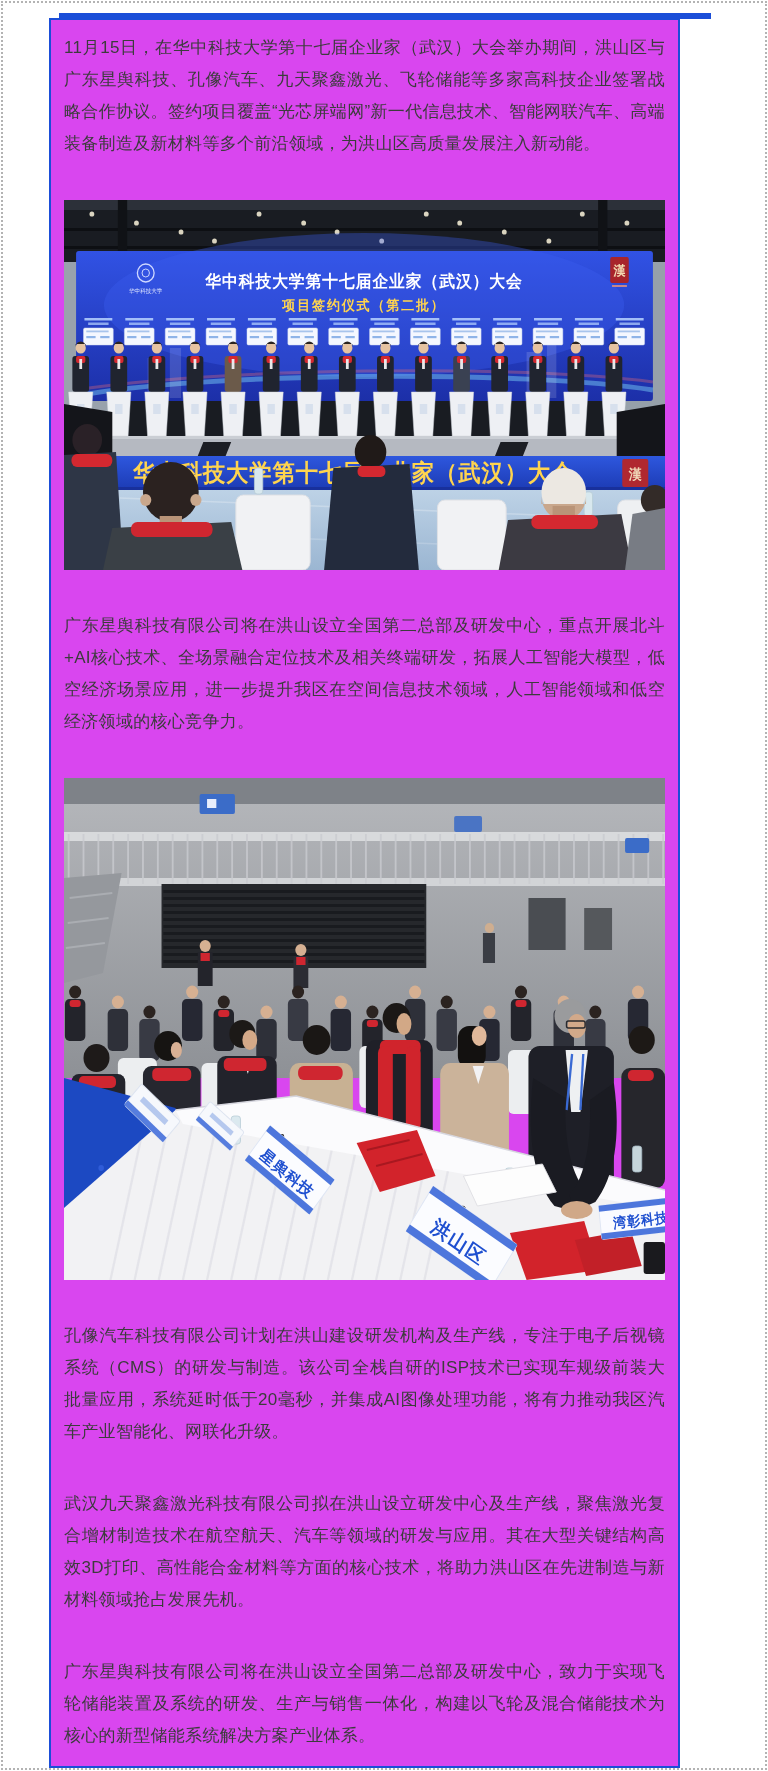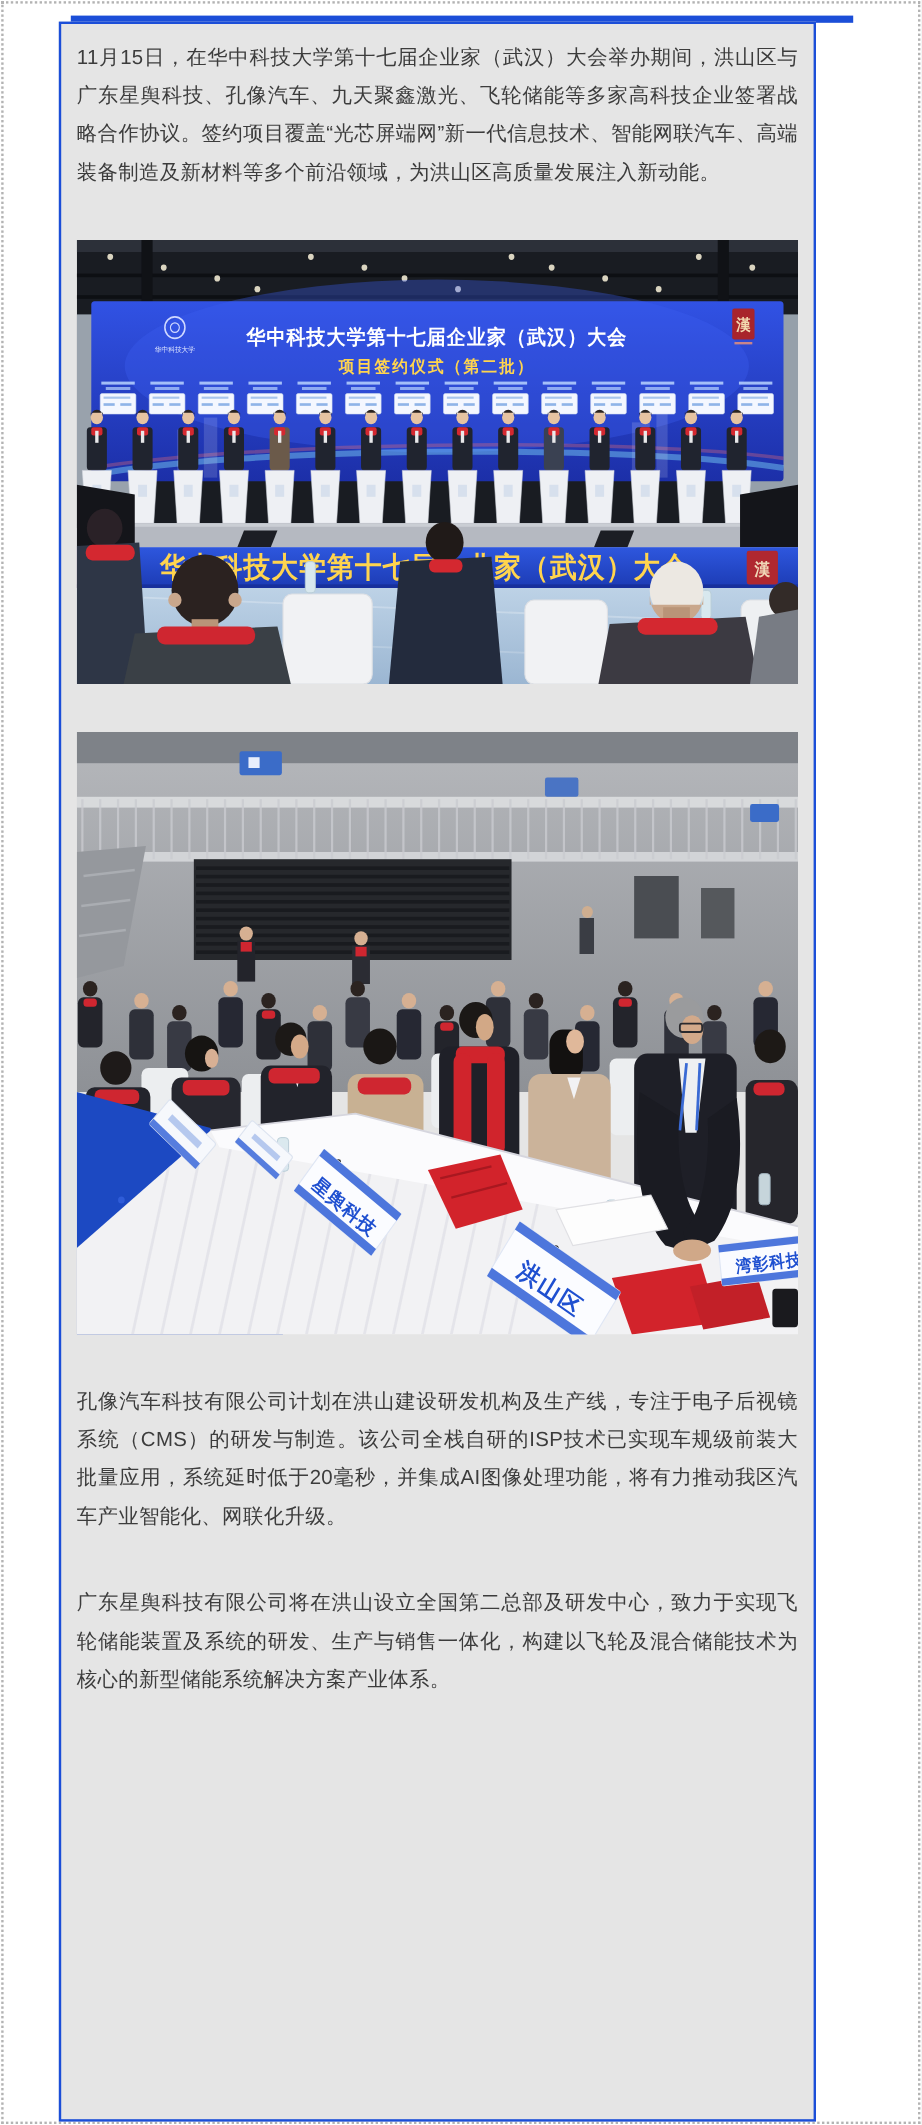--- a/index.html
+++ b/index.html
@@ -8,21 +8,21 @@
     font-family:"Liberation Sans","DejaVu Sans",sans-serif;overflow:hidden;
   }
   .dotted-frame{
     position:absolute;inset:1px;border:2px dotted #b3b3b3;pointer-events:none;
   }
   .accent-bar{
     position:absolute;left:59px;top:13px;width:652px;height:6px;background:#1b4ed8;
   }
   .content-box{
     position:absolute;left:49px;top:18px;width:631px;height:1750px;
-    box-sizing:border-box;border:2px solid #1b4ed8;background:#e5e5e5;
+    box-sizing:border-box;border:2px solid #1b4ed8;background:#d946ef;
     padding:12px 13px 9px;overflow:hidden;
   }
   .para{
     margin:0 0 40px;font-size:17px;line-height:32px;color:#3c3c3c;
     text-align:justify;letter-spacing:0.3px;
   }
   figure.photo{margin:0 0 40px;padding:0;width:100%;}
   figure.photo svg{display:block;width:100%;}
   svg text{font-family:"Liberation Sans","DejaVu Sans",sans-serif;}
 </style>
@@ -348,20 +348,21 @@
         <rect x="526" y="306" width="24" height="14" fill="#b99478"></rect>
         <polygon points="478,320 600,314 612,370 468,370" fill="#3c3a42"></polygon>
         <rect x="503" y="315" width="72" height="14" rx="7" fill="#d42830"></rect>
 
         <circle cx="636" cy="300" r="15" fill="#332b28"></circle>
         <polygon points="612,314 647,308 647,370 604,370" fill="#787c84"></polygon>
       </g>
     </svg>
   </figure>
 
+  <p class="para">广东星舆科技有限公司将在洪山设立全国第二总部及研发中心，重点开展北斗+AI核心技术、全场景融合定位技术及相关终端研发，拓展人工智能大模型，低空经济场景应用，进一步提升我区在空间信息技术领域，人工智能领域和低空经济领域的核心竞争力。</p>
 
   <figure class="photo">
     <svg viewBox="0 0 647 502" height="502" preserveAspectRatio="none">
       <defs>
         <linearGradient id="hallGrad" x1="0" y1="0" x2="0" y2="1">
           <stop offset="0" stop-color="#b6b8bc"></stop>
             <stop offset="1" stop-color="#8e9196"></stop>
         </linearGradient>
         <clipPath id="tableClip">
           <path d="M0,430 L120,332 L250,318 L647,412 L647,502 L0,502 Z"></path>
@@ -619,15 +620,16 @@
       <g transform="translate(621,440) rotate(-6)">
         <rect x="-44" y="-17" width="88" height="34" rx="2" fill="#fafbff" stroke="#dfe6f4"></rect>
         <rect x="-44" y="-17" width="88" height="6" fill="#2e5ed6" opacity="0.85"></rect>
         <rect x="-44" y="11" width="88" height="6" fill="#2e5ed6" opacity="0.85"></rect>
         <text x="0" y="7" font-size="14" font-weight="bold" fill="#1e4fd0" text-anchor="middle" letter-spacing="1">湾彰科技</text>
       </g>
     </svg>
   </figure>
 
   <p class="para">孔像汽车科技有限公司计划在洪山建设研发机构及生产线，专注于电子后视镜系统（CMS）的研发与制造。该公司全栈自研的ISP技术已实现车规级前装大批量应用，系统延时低于20毫秒，并集成AI图像处理功能，将有力推动我区汽车产业智能化、网联化升级。</p>
+  <p class="para">武汉九天聚鑫激光科技有限公司拟在洪山设立研发中心及生产线，聚焦激光复合增材制造技术在航空航天、汽车等领域的研发与应用。其在大型关键结构高效3D打印、高性能合金材料等方面的核心技术，将助力洪山区在先进制造与新材料领域抢占发展先机。</p>
   <p class="para">广东星舆科技有限公司将在洪山设立全国第二总部及研发中心，致力于实现飞轮储能装置及系统的研发、生产与销售一体化，构建以飞轮及混合储能技术为核心的新型储能系统解决方案产业体系。</p>
 
 </div>
 
 </body></html>

